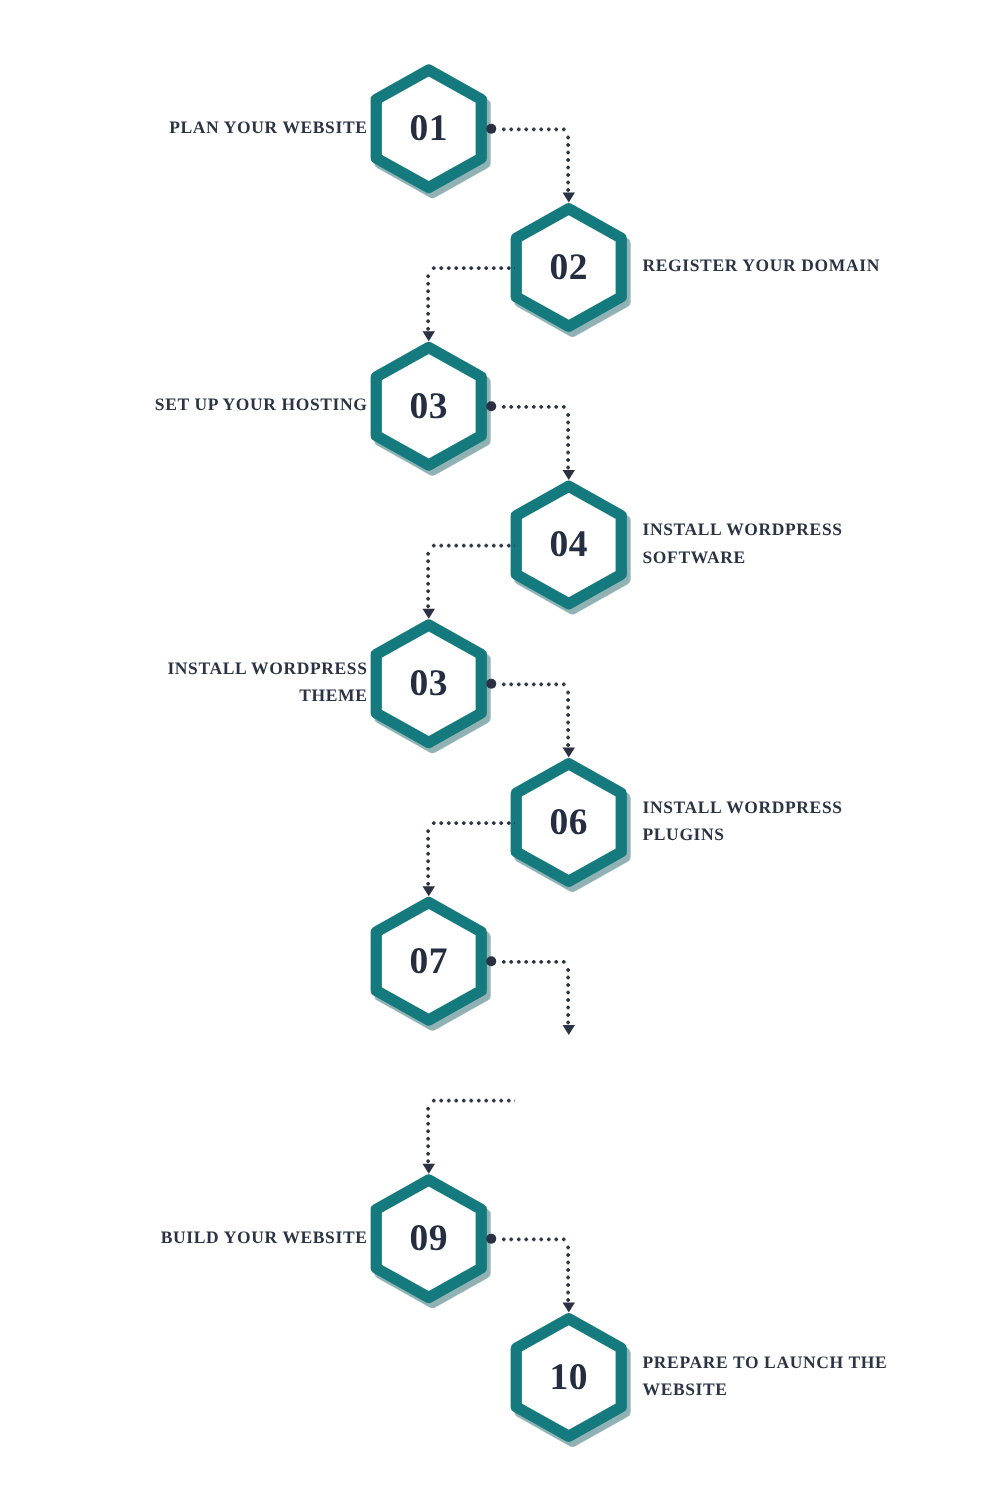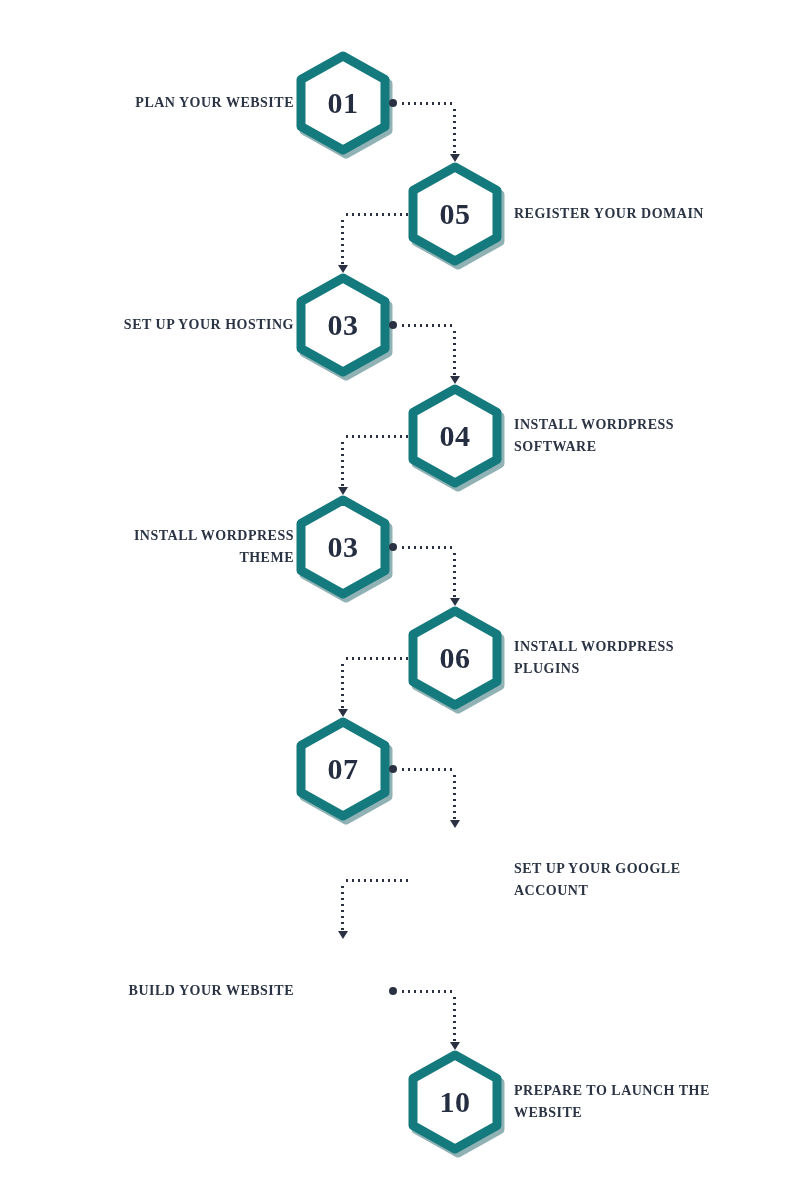--- a/index.html
+++ b/index.html
@@ -88,21 +88,21 @@
   <div class="bullet" style="left:389px;top:99px"></div>
   <div class="dots-h" style="left:400px;top:102px;width:55px"></div>
   <div class="dots-v" style="left:453px;top:107px;height:47px"></div>
   <div class="arrow" style="left:450px;top:154px"></div>
 
   <div class="label side-right" style="left:514px;top:214px">REGISTER YOUR DOMAIN</div>
   <div class="hex" style="left:407px;top:161px">
     <svg width="96" height="106" viewBox="0 0 96 106">
         <polygon points="48,6 90,29.5 90,76.5 48,100 6,76.5 6,29.5"></polygon>
       </svg>
-    <span class="num">05</span>
+    <span class="num">02</span>
   </div>
 
   <div class="dots-h" style="left:344px;top:213px;width:68px"></div>
   <div class="dots-v" style="left:341px;top:218px;height:47px"></div>
   <div class="arrow" style="left:338px;top:265px"></div>
 
   <div class="label side-left" style="left:34px;top:325px">SET UP YOUR HOSTING</div>
   <div class="hex" style="left:295px;top:272px">
     <svg width="96" height="106" viewBox="0 0 96 106">
         <polygon points="48,6 90,29.5 90,76.5 48,100 6,76.5 6,29.5"></polygon>
@@ -160,28 +160,32 @@
         <polygon points="48,6 90,29.5 90,76.5 48,100 6,76.5 6,29.5"></polygon>
       </svg>
     <span class="num">07</span>
   </div>
 
   <div class="bullet" style="left:389px;top:765px"></div>
   <div class="dots-h" style="left:400px;top:768px;width:55px"></div>
   <div class="dots-v" style="left:453px;top:773px;height:47px"></div>
   <div class="arrow" style="left:450px;top:820px"></div>
 
-  <div class="label side-right" style="left:514px;top:880px">SET UP YOUR GOOGLE
-ACCOUNT</div>
 
   <div class="dots-h" style="left:344px;top:879px;width:68px"></div>
   <div class="dots-v" style="left:341px;top:884px;height:47px"></div>
   <div class="arrow" style="left:338px;top:931px"></div>
 
   <div class="label side-left" style="left:34px;top:991px">BUILD YOUR WEBSITE</div>
+  <div class="hex" style="left:295px;top:938px">
+    <svg width="96" height="106" viewBox="0 0 96 106">
+        <polygon points="48,6 90,29.5 90,76.5 48,100 6,76.5 6,29.5"></polygon>
+      </svg>
+    <span class="num">09</span>
+  </div>
 
   <div class="bullet" style="left:389px;top:987px"></div>
   <div class="dots-h" style="left:400px;top:990px;width:55px"></div>
   <div class="dots-v" style="left:453px;top:995px;height:47px"></div>
   <div class="arrow" style="left:450px;top:1042px"></div>
 
   <div class="label side-right" style="left:514px;top:1102px">PREPARE TO LAUNCH THE
 WEBSITE</div>
   <div class="hex" style="left:407px;top:1049px">
     <svg width="96" height="106" viewBox="0 0 96 106">

